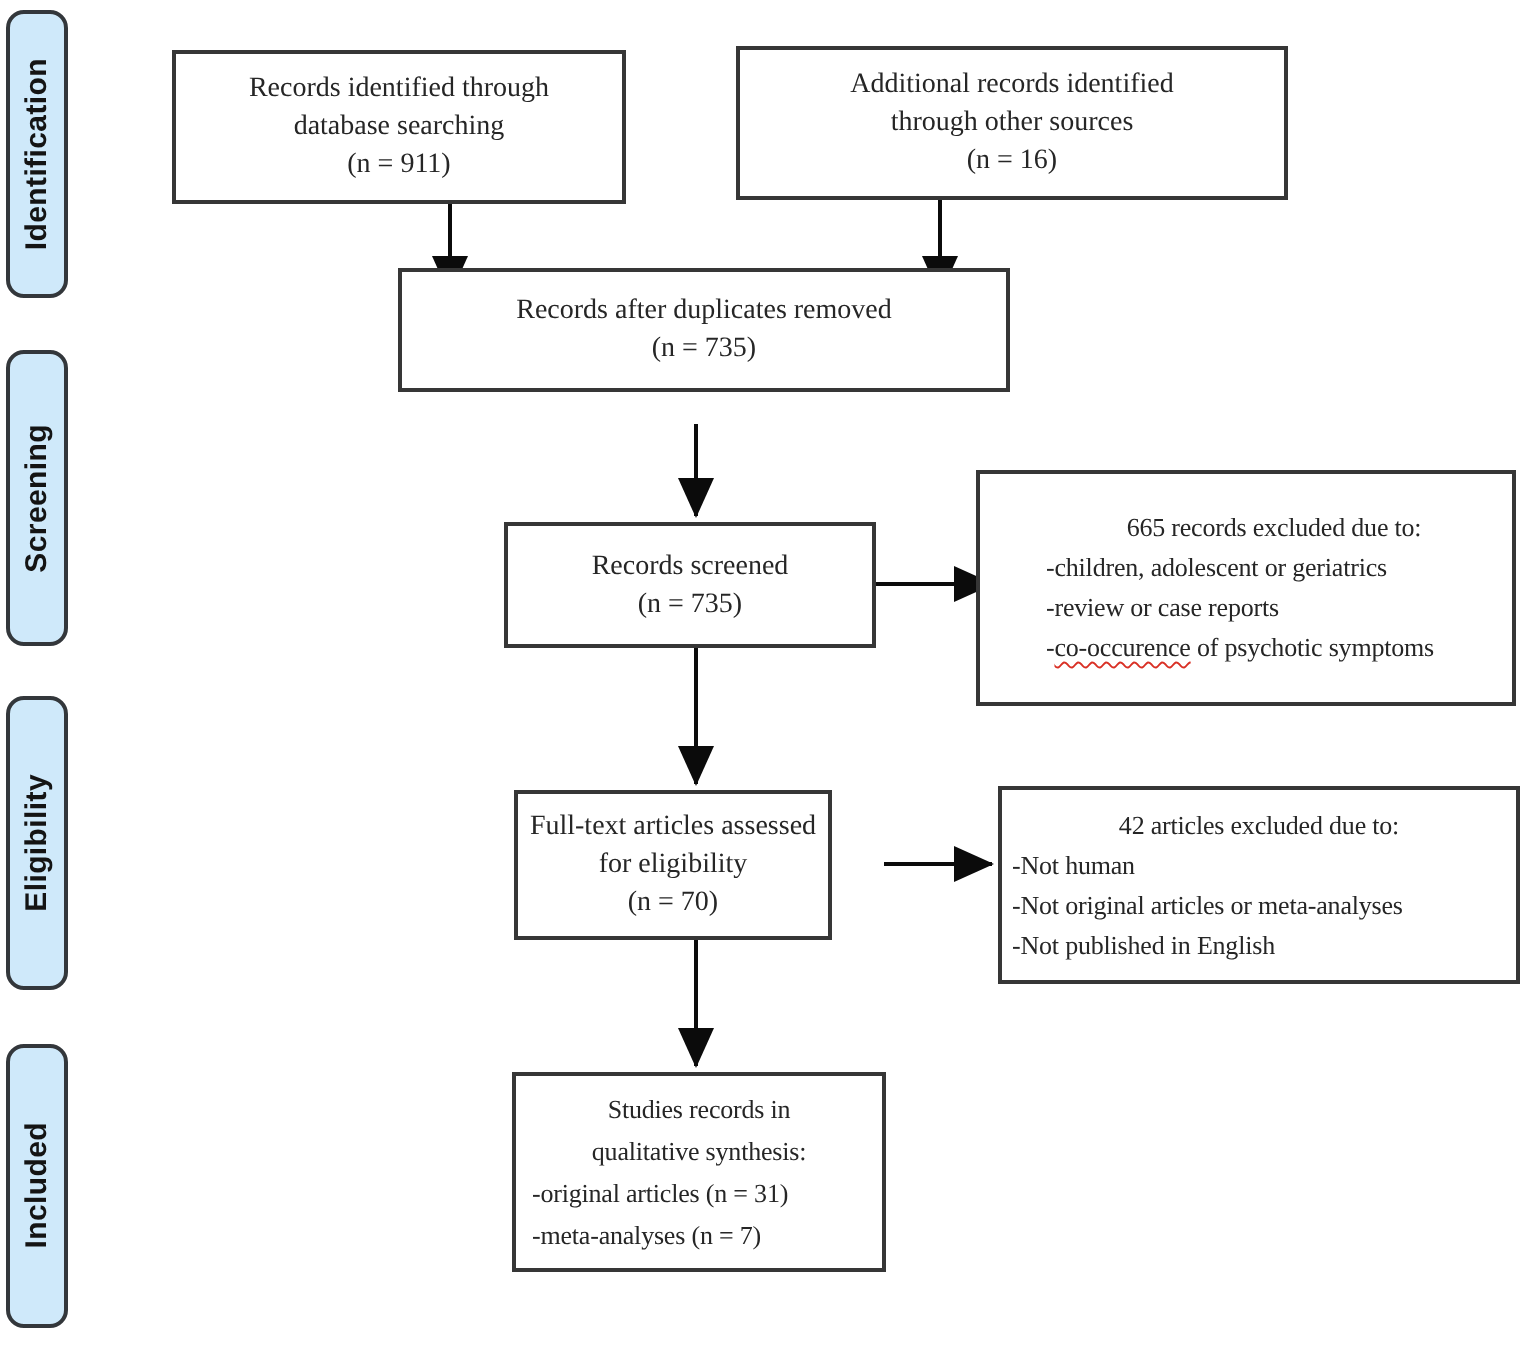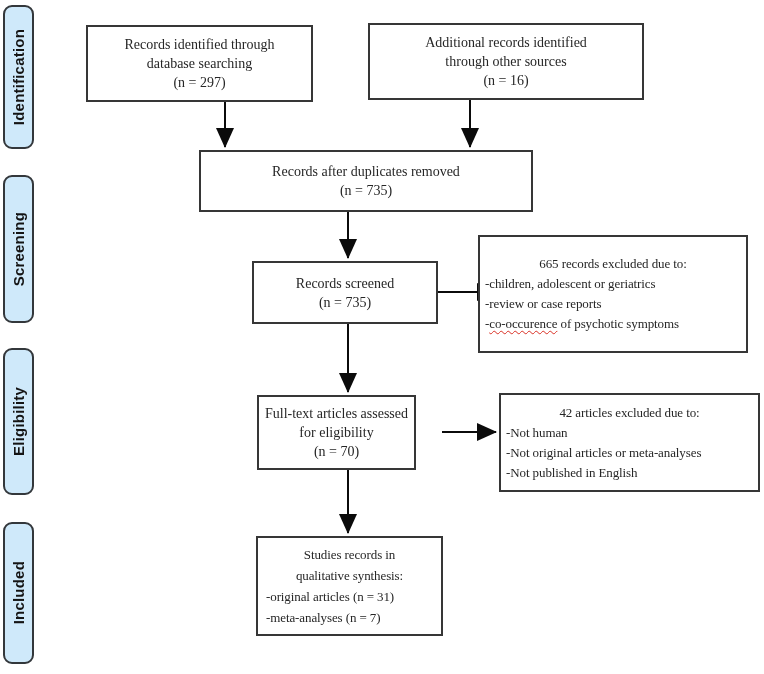--- a/index.html
+++ b/index.html
@@ -119,40 +119,40 @@
   <div class="stage" style="left:3px; top:348px; width:31px; height:147px;">
     <span class="stage-text">Eligibility</span>
   </div>
   <div class="stage" style="left:3px; top:522px; width:31px; height:142px;">
     <span class="stage-text">Included</span>
   </div>
 
   <div class="node" style="left:86px; top:25px; width:227px; height:77px;">
     <div class="line">Records identified through</div>
     <div class="line">database searching</div>
-    <div class="line">(n = 297)</div>
+    <div class="line">(n = 911)</div>
   </div>
 
   <div class="node" style="left:368px; top:23px; width:276px; height:77px;">
     <div class="line">Additional records identified</div>
     <div class="line">through other sources</div>
     <div class="line">(n = 16)</div>
   </div>
 
-  <div class="node" style="left:199px; top:150px; width:334px; height:62px;">
+  <div class="node" style="left:199px; top:134px; width:306px; height:62px;">
     <div class="line">Records after duplicates removed</div>
     <div class="line">(n = 735)</div>
   </div>
 
   <div class="node" style="left:252px; top:261px; width:186px; height:63px;">
     <div class="line">Records screened</div>
     <div class="line">(n = 735)</div>
   </div>
 
-  <div class="node list-box" style="left:478px; top:235px; width:270px; height:118px;">
+  <div class="node list-box" style="left:488px; top:235px; width:270px; height:118px;padding-left:28px;">
     <div class="heading">665 records excluded due to:</div>
     <div class="item">-children, adolescent or geriatrics</div>
     <div class="item">-review or case reports</div>
     <div class="item"><span>-</span><span class="misspelled">co-occurence</span><span> of psychotic symptoms</span></div>
   </div>
 
   <div class="node" style="left:257px; top:395px; width:159px; height:75px;">
     <div class="line">Full-text articles assessed</div>
     <div class="line">for eligibility</div>
     <div class="line">(n = 70)</div>

